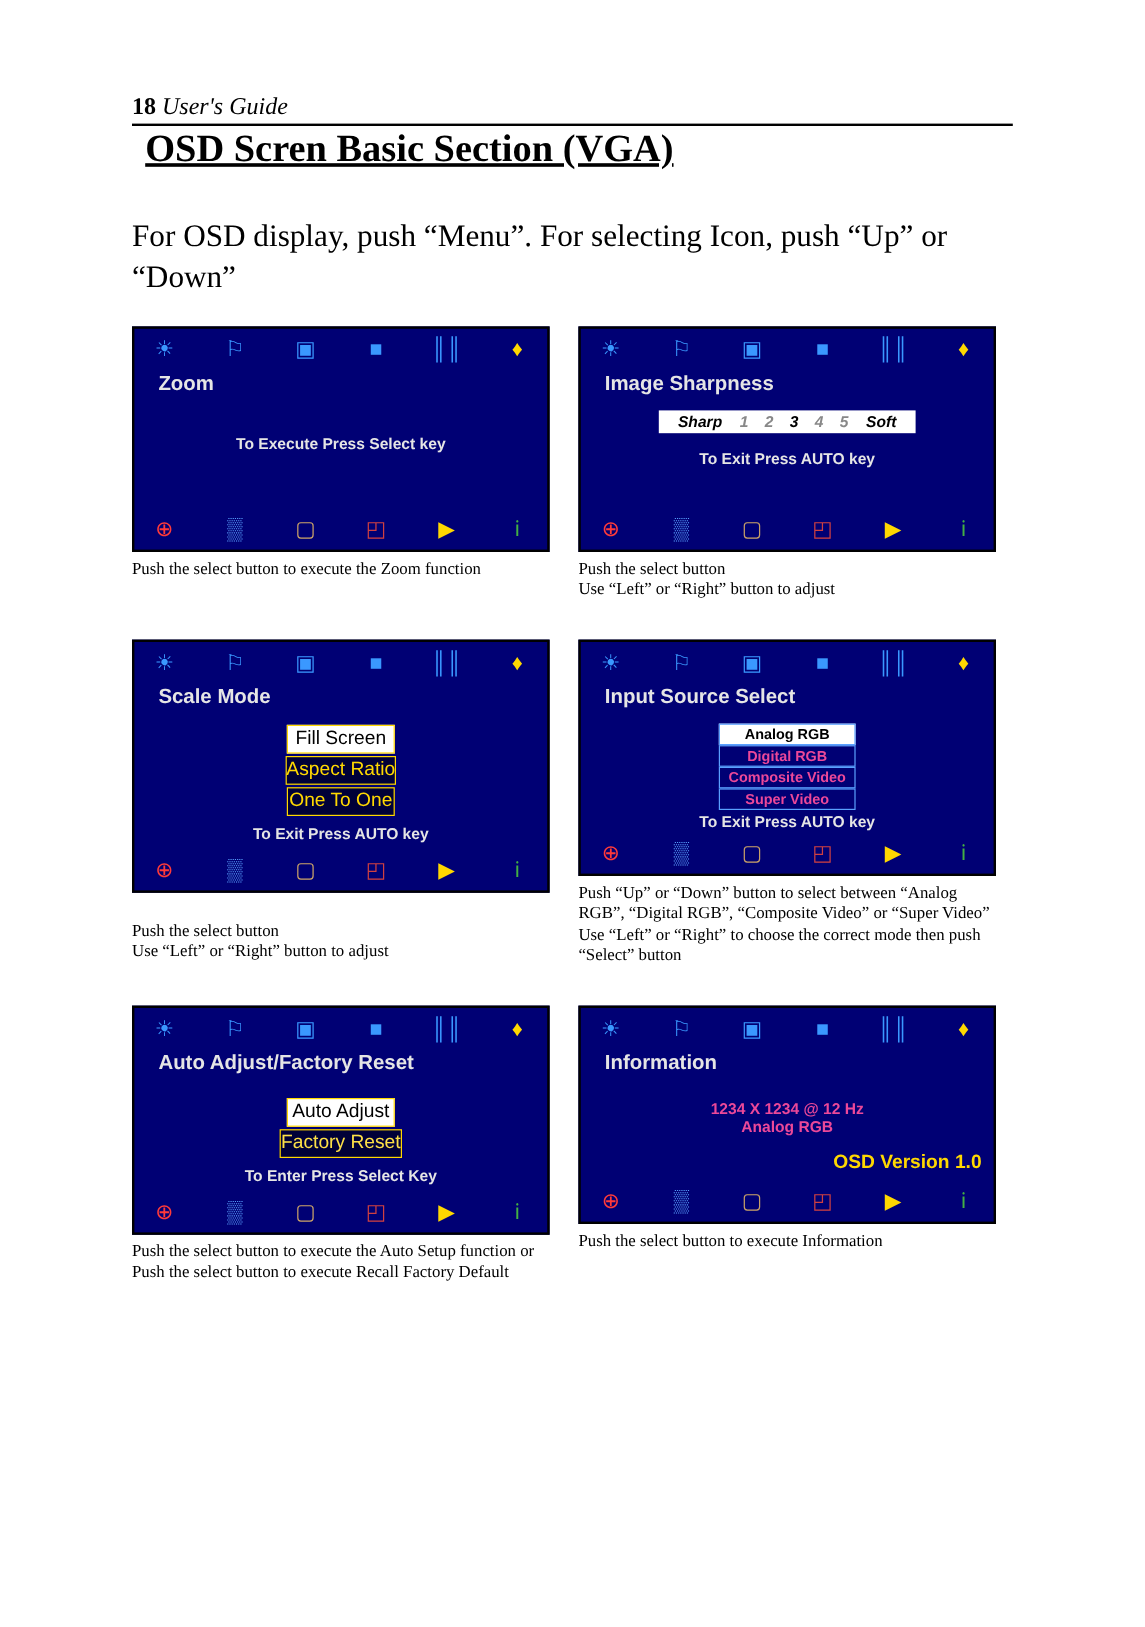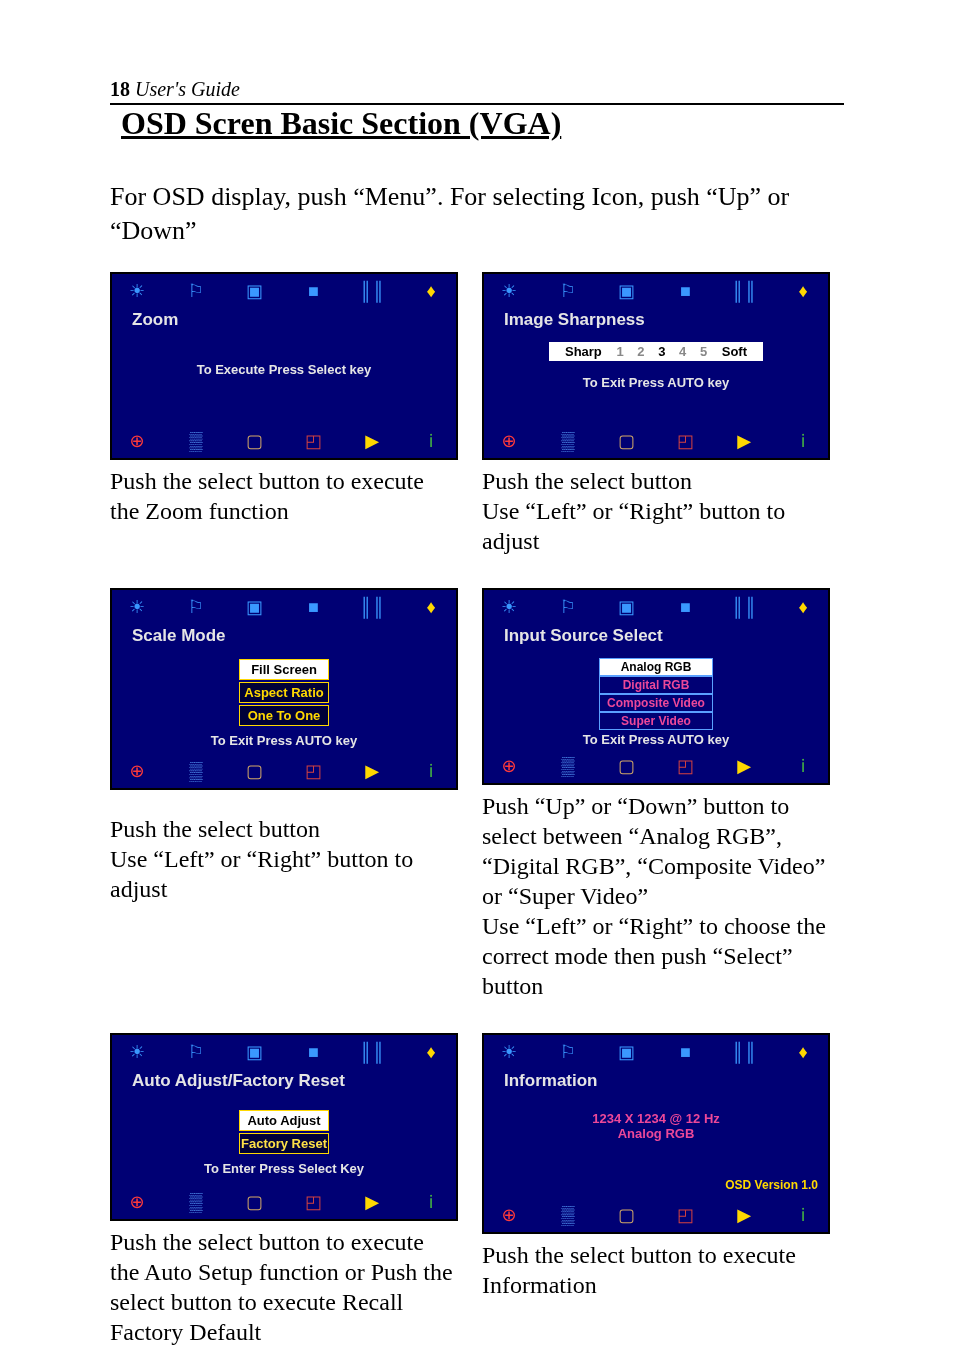--- a/index.html
+++ b/index.html
@@ -27,21 +27,21 @@
   }
   p.intro{
     font-size:26px;
     margin:0 0 24px 0;
     line-height:1.3;
   }
 
   
   .row{display:flex;gap:24px;margin-bottom:14px;}
   .col{width:348px;}
-  .caption{font-size:24px;line-height:1.25;margin:6px 0 18px 0;}
+  .caption{font-size:14px;line-height:1.25;margin:6px 0 18px 0;}
 
   .osd{
     width:348px;
     background:#000074;
     border:2px solid #000;
     box-sizing:border-box;
     font-family:Arial,Helvetica,sans-serif;
     position:relative;
   }
   .osd .iconbar{
@@ -78,41 +78,41 @@
     text-align:center;line-height:22px;
     font-size:18px;
   }
   
   .bi-plus{color:#ff3a3a;} .bi-blue{color:#5aa0ff;} .bi-tan{color:#c8a068;}
   .bi-multicolor{color:#d04040;} .bi-yel{color:#ffd800;} .bi-info{color:#43b043;}
 
   
   .sharp-row{
     background:#fff;color:#555;display:inline-block;
-    padding:2px 10px;margin-bottom:14px;font-size:13px;font-weight:bold;
+    padding:2px 10px;margin-bottom:14px;font-size:13px;font-weight:bold;font-style:italic;
   }
   .sharp-row b{color:#000;margin:0 6px;}
   .sharp-row span.num{margin:0 5px;color:#888;}
   .sharp-row span.num.mid{color:#000;}
 
   
   .opt{
     display:inline-block;border:1px solid #ffd800;background:#000038;
-    color:#fff;font-size:13px;padding:2px 0;margin:1px 0;font-weight:bold;
+    color:#fff;font-size:16px;padding:2px 0;margin:1px 0;font-weight:normal;
     min-width:88px;
   }
   .opt.sel{background:#fff;color:#000;}
   .optsmall{
     display:inline-block;border:1px solid #5aa0ff;color:#ec4899;
     font-size:12px;padding:1px 6px;margin:0;font-weight:bold;min-width:100px;
   }
   .optsmall.sel{background:#fff;color:#000;}
 
   .info-line{color:#ec4899;font-weight:bold;font-size:13px;}
-  .info-ver{color:#ffd800;font-size:12px;text-align:right;padding-right:10px;margin-top:23px;}
+  .info-ver{color:#ffd800;font-size:16px;text-align:right;padding-right:10px;}
 
 </style>
 </head>
 <body>
 
 <div class="page">
   <div class="running-head">
     <span class="pagenum">18</span>
     <span class="guide">User's Guide</span>
   </div>

